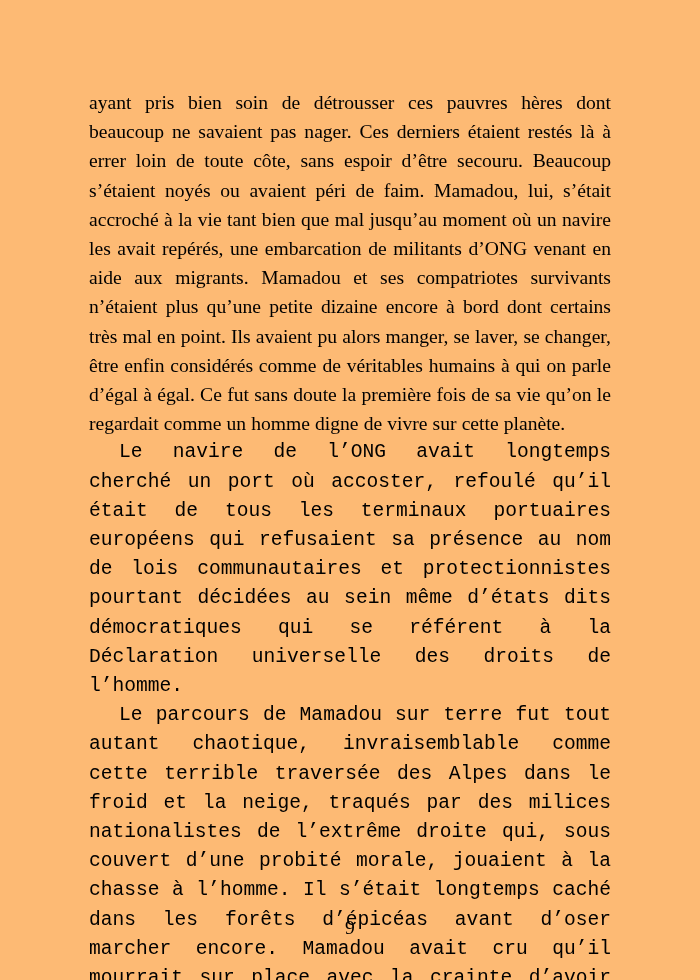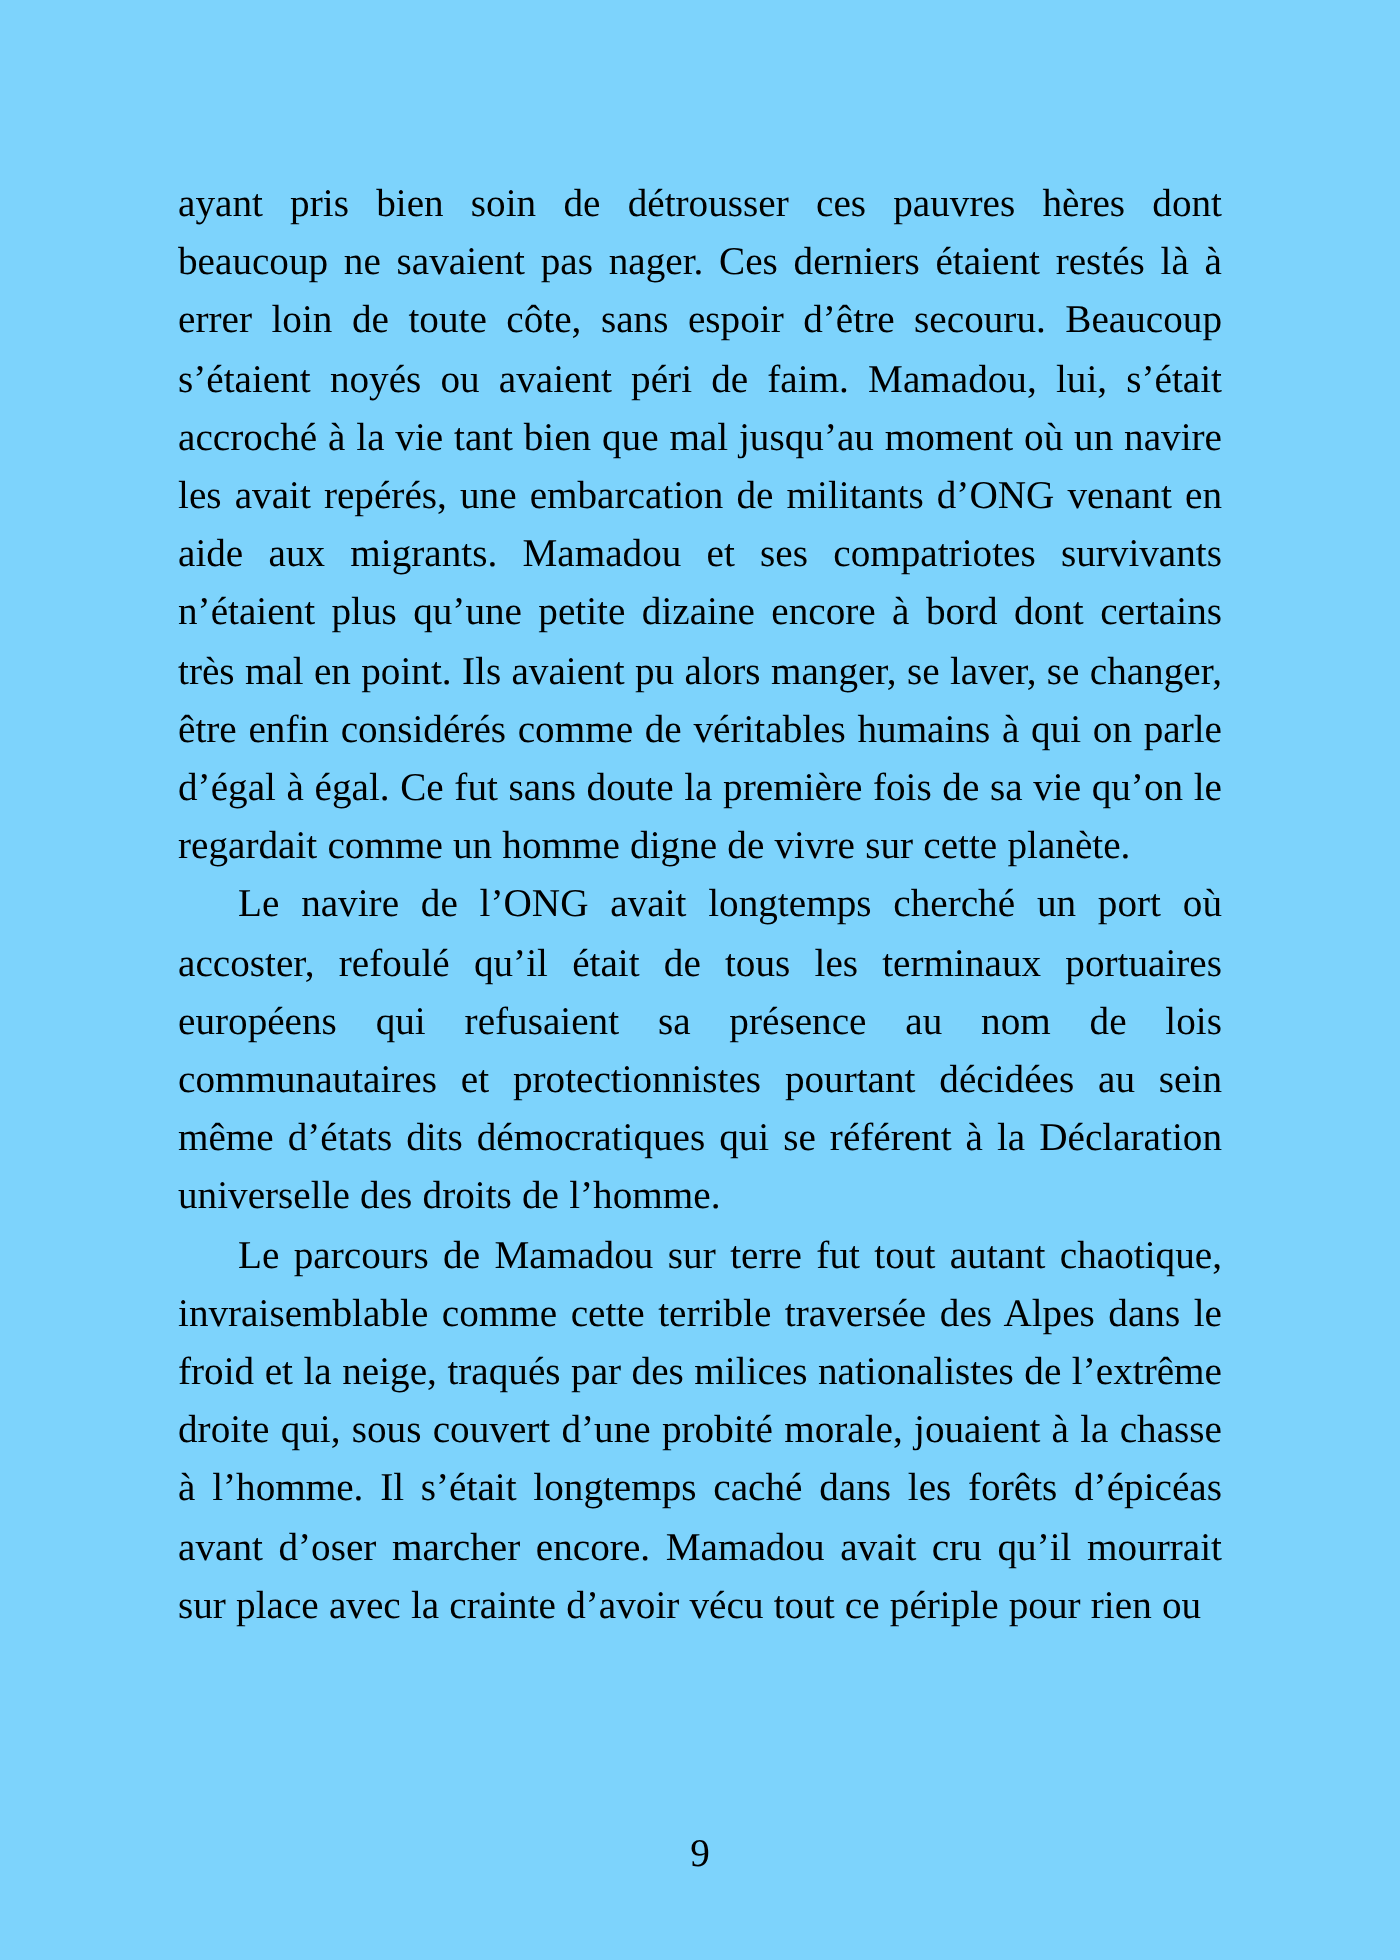--- a/index.html
+++ b/index.html
@@ -16,21 +16,21 @@
     color: #000000;
     -webkit-font-smoothing: antialiased;
   }
 
   .page {
     position: absolute;
     left: 0;
     top: 0;
     width: 700px;
     height: 980px;
-    background: #7dd3fc;
+    background: #fdba74;
   }
 
   .text-block {
     position: absolute;
     left: 89px;
     top: 88px;
     width: 522px;
   }
 
   .para {
@@ -40,20 +40,21 @@
     line-height: 29.2px;
     text-align: justify;
     text-justify: inter-word;
     hyphens: none;
     word-spacing: 0.01em;
   }
 
   .para + .para {
     text-indent: 30px;
     margin-top: 0;
+    font-family: Liberation Mono, monospace;
   }
 
   .para:first-child {
     text-indent: 0;
   }
 
   .page-number {
     position: absolute;
     left: 0;
     top: 915px;

